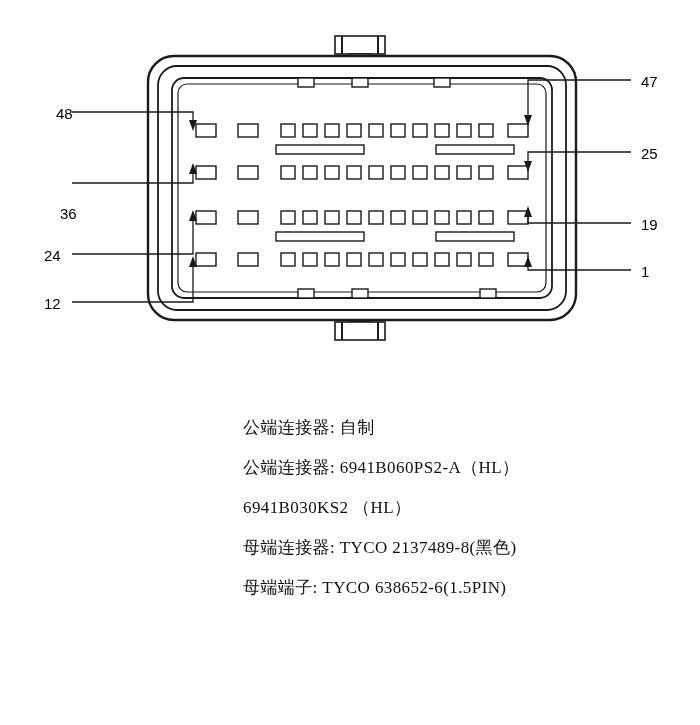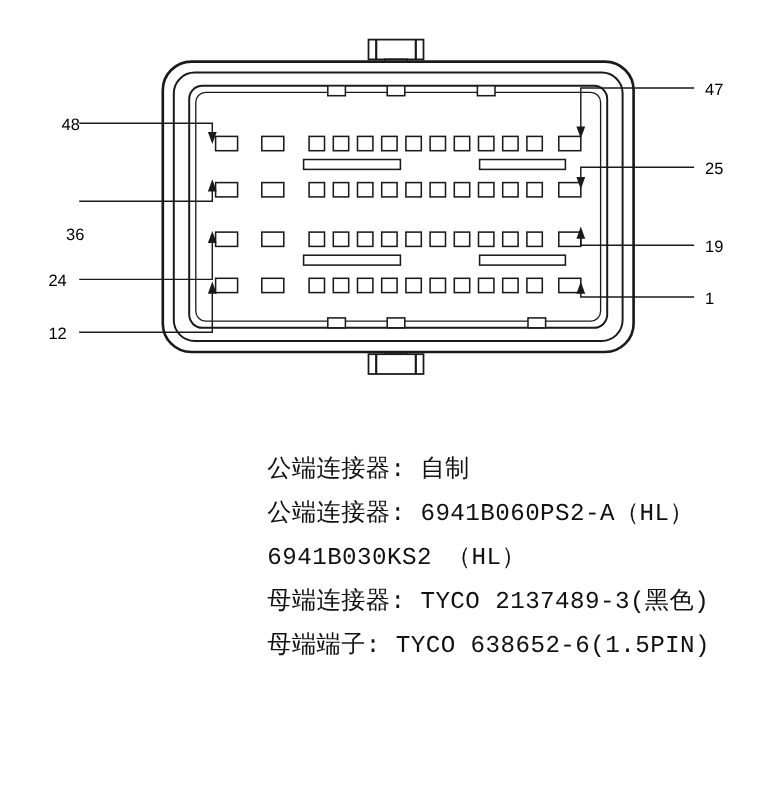--- a/index.html
+++ b/index.html
@@ -36,22 +36,22 @@
     color: #000;
     white-space: nowrap;
   }
   #spec-block {
     position: absolute;
     left: 243px;
     top: 408px;
     width: 440px;
   }
   .spec-line {
-    font-family: Liberation Mono, monospace;
-    font-size: 22px;
+    font-family: Liberation Serif, serif;
+    font-size: 17px;
     line-height: 40px;
     color: #111;
     white-space: nowrap;
     letter-spacing: 0.4px;
   }
 </style>
 </head>
 <body>
 
 <div id="diagram-root">
@@ -171,17 +171,17 @@
   <div class="leader-label" style="left:44px; top:295px;">12</div>
   <div class="leader-label" style="left:641px; top:73px;">47</div>
   <div class="leader-label" style="left:641px; top:145px;">25</div>
   <div class="leader-label" style="left:641px; top:216px;">19</div>
   <div class="leader-label" style="left:641px; top:263px;">1</div>
 
   <div id="spec-block">
     <div class="spec-line">公端连接器: 自制</div>
     <div class="spec-line">公端连接器: 6941B060PS2-A（HL）</div>
     <div class="spec-line">6941B030KS2 （HL）</div>
-    <div class="spec-line">母端连接器: TYCO 2137489-3(黑色)</div>
+    <div class="spec-line">母端连接器: TYCO 2137489-8(黑色)</div>
     <div class="spec-line">母端端子: TYCO 638652-6(1.5PIN)</div>
   </div>
 
 </div>
 
 </body></html>

